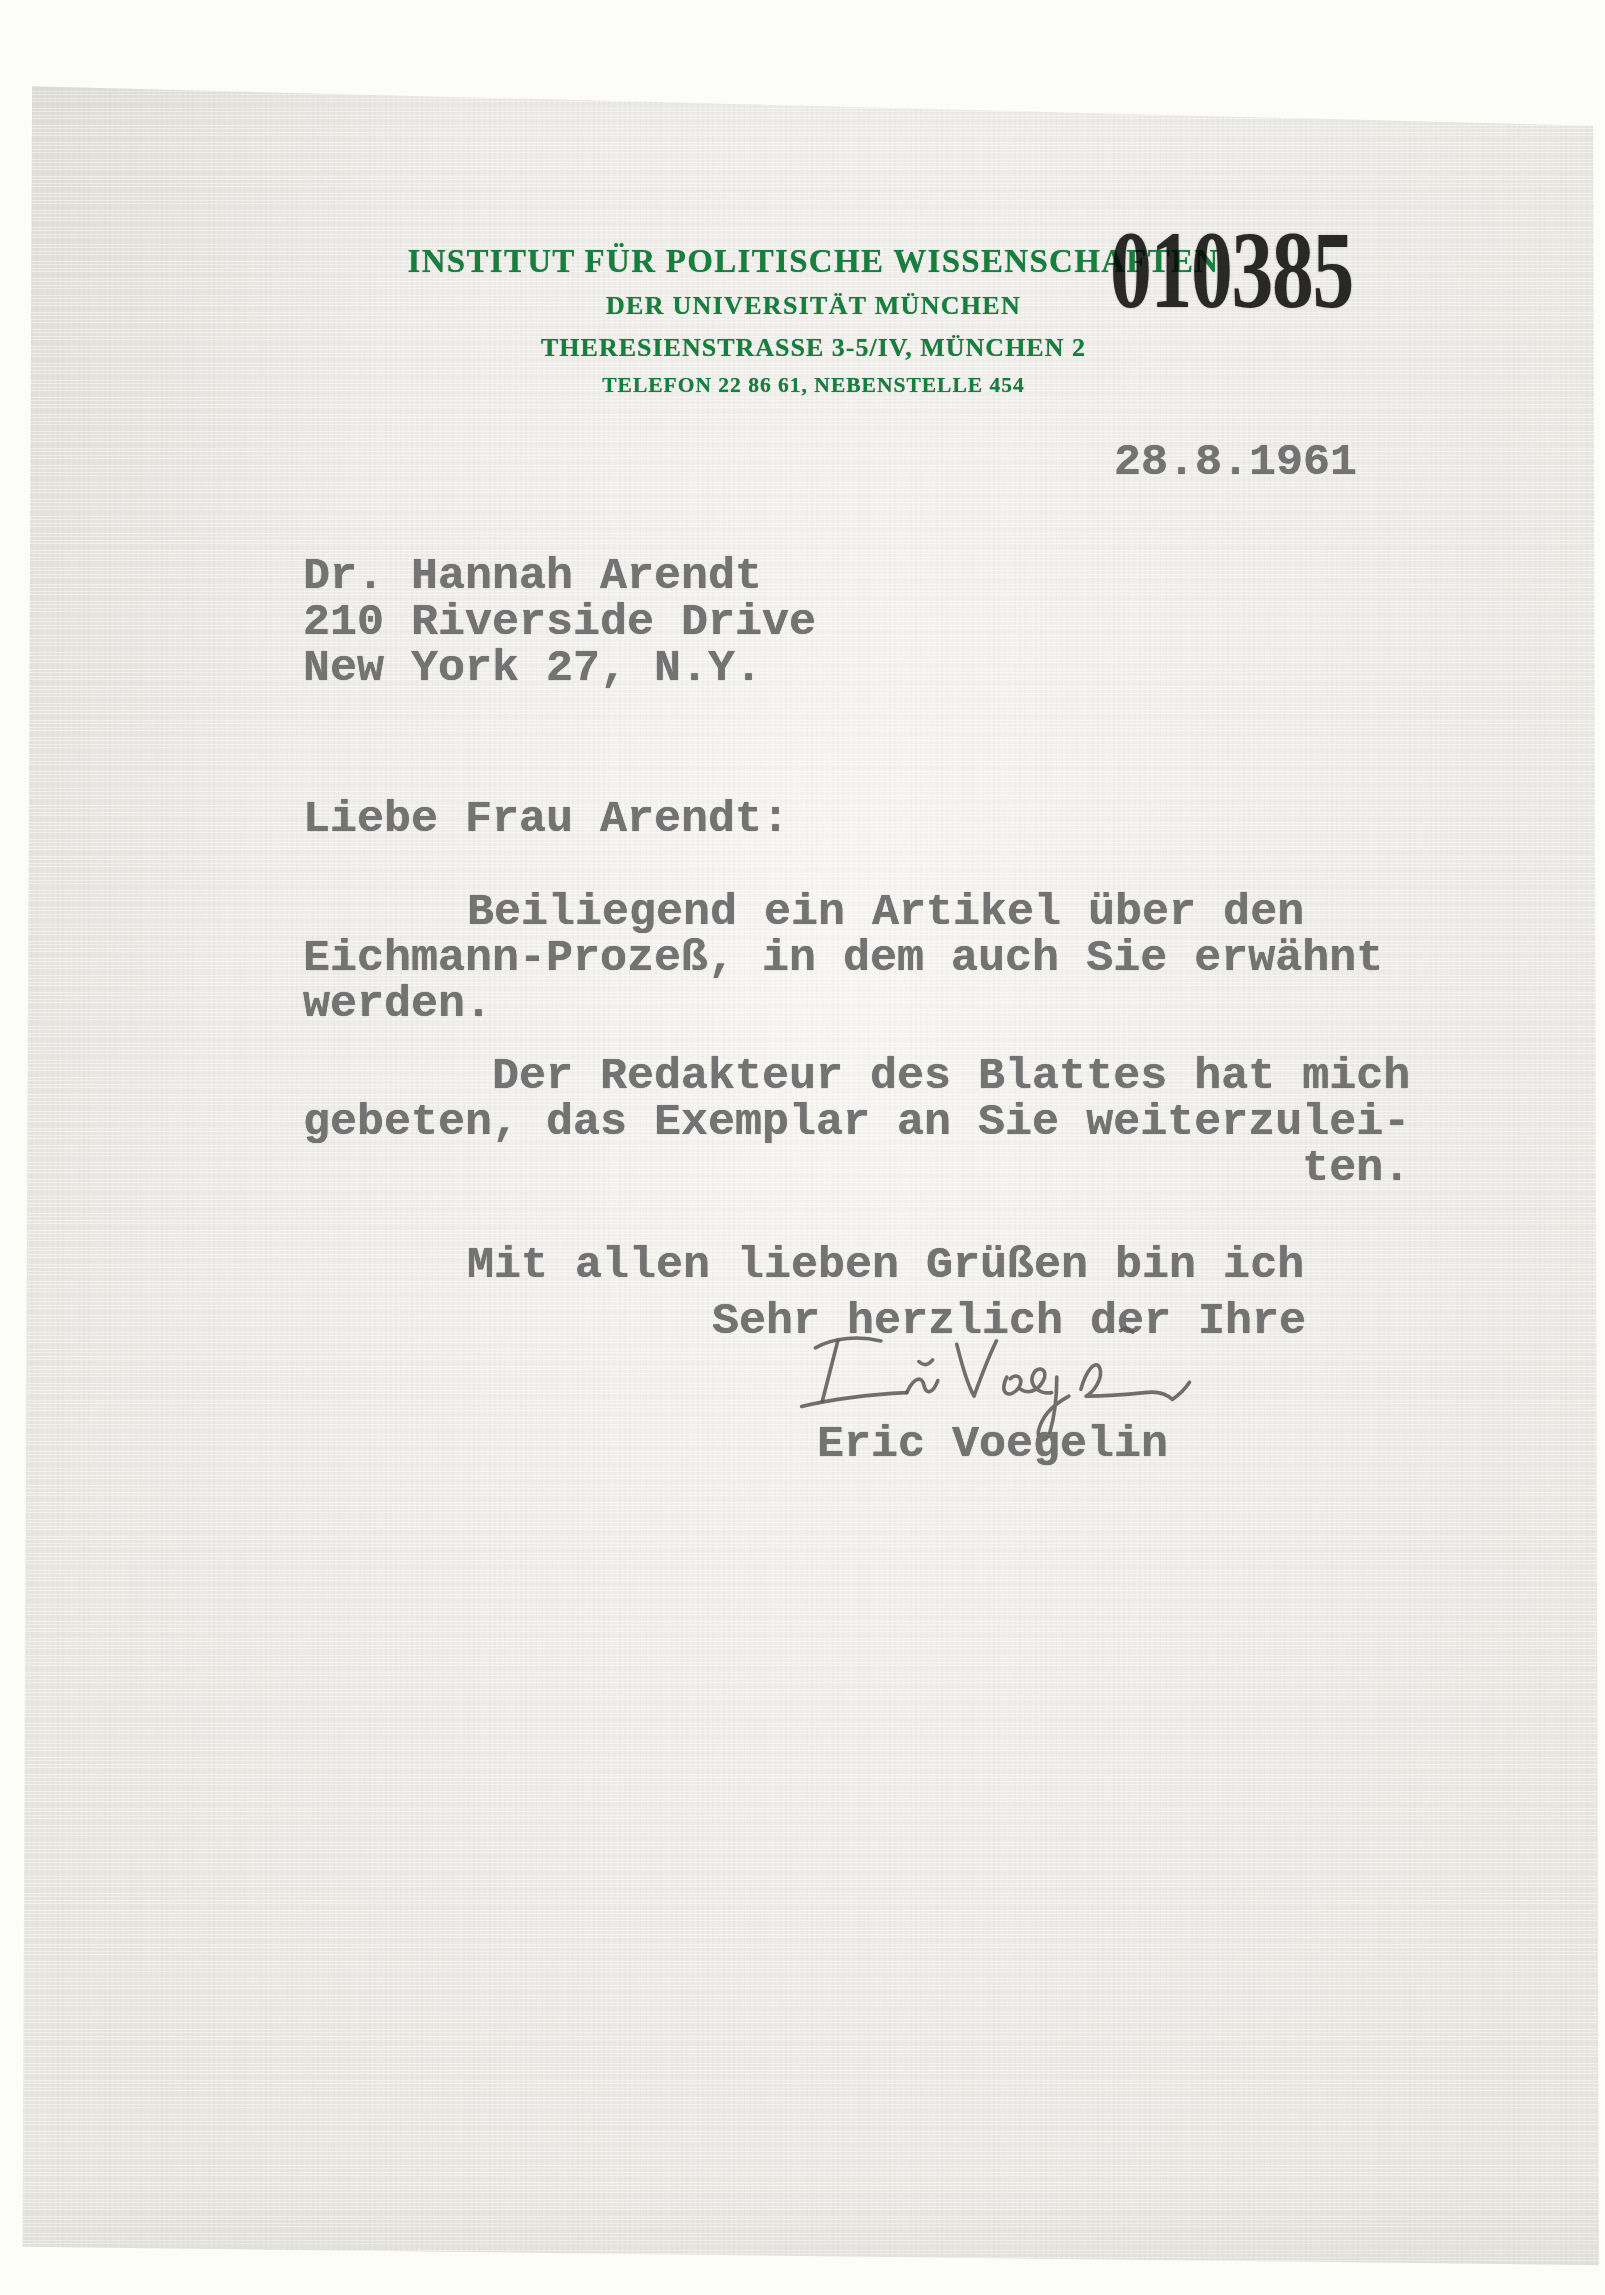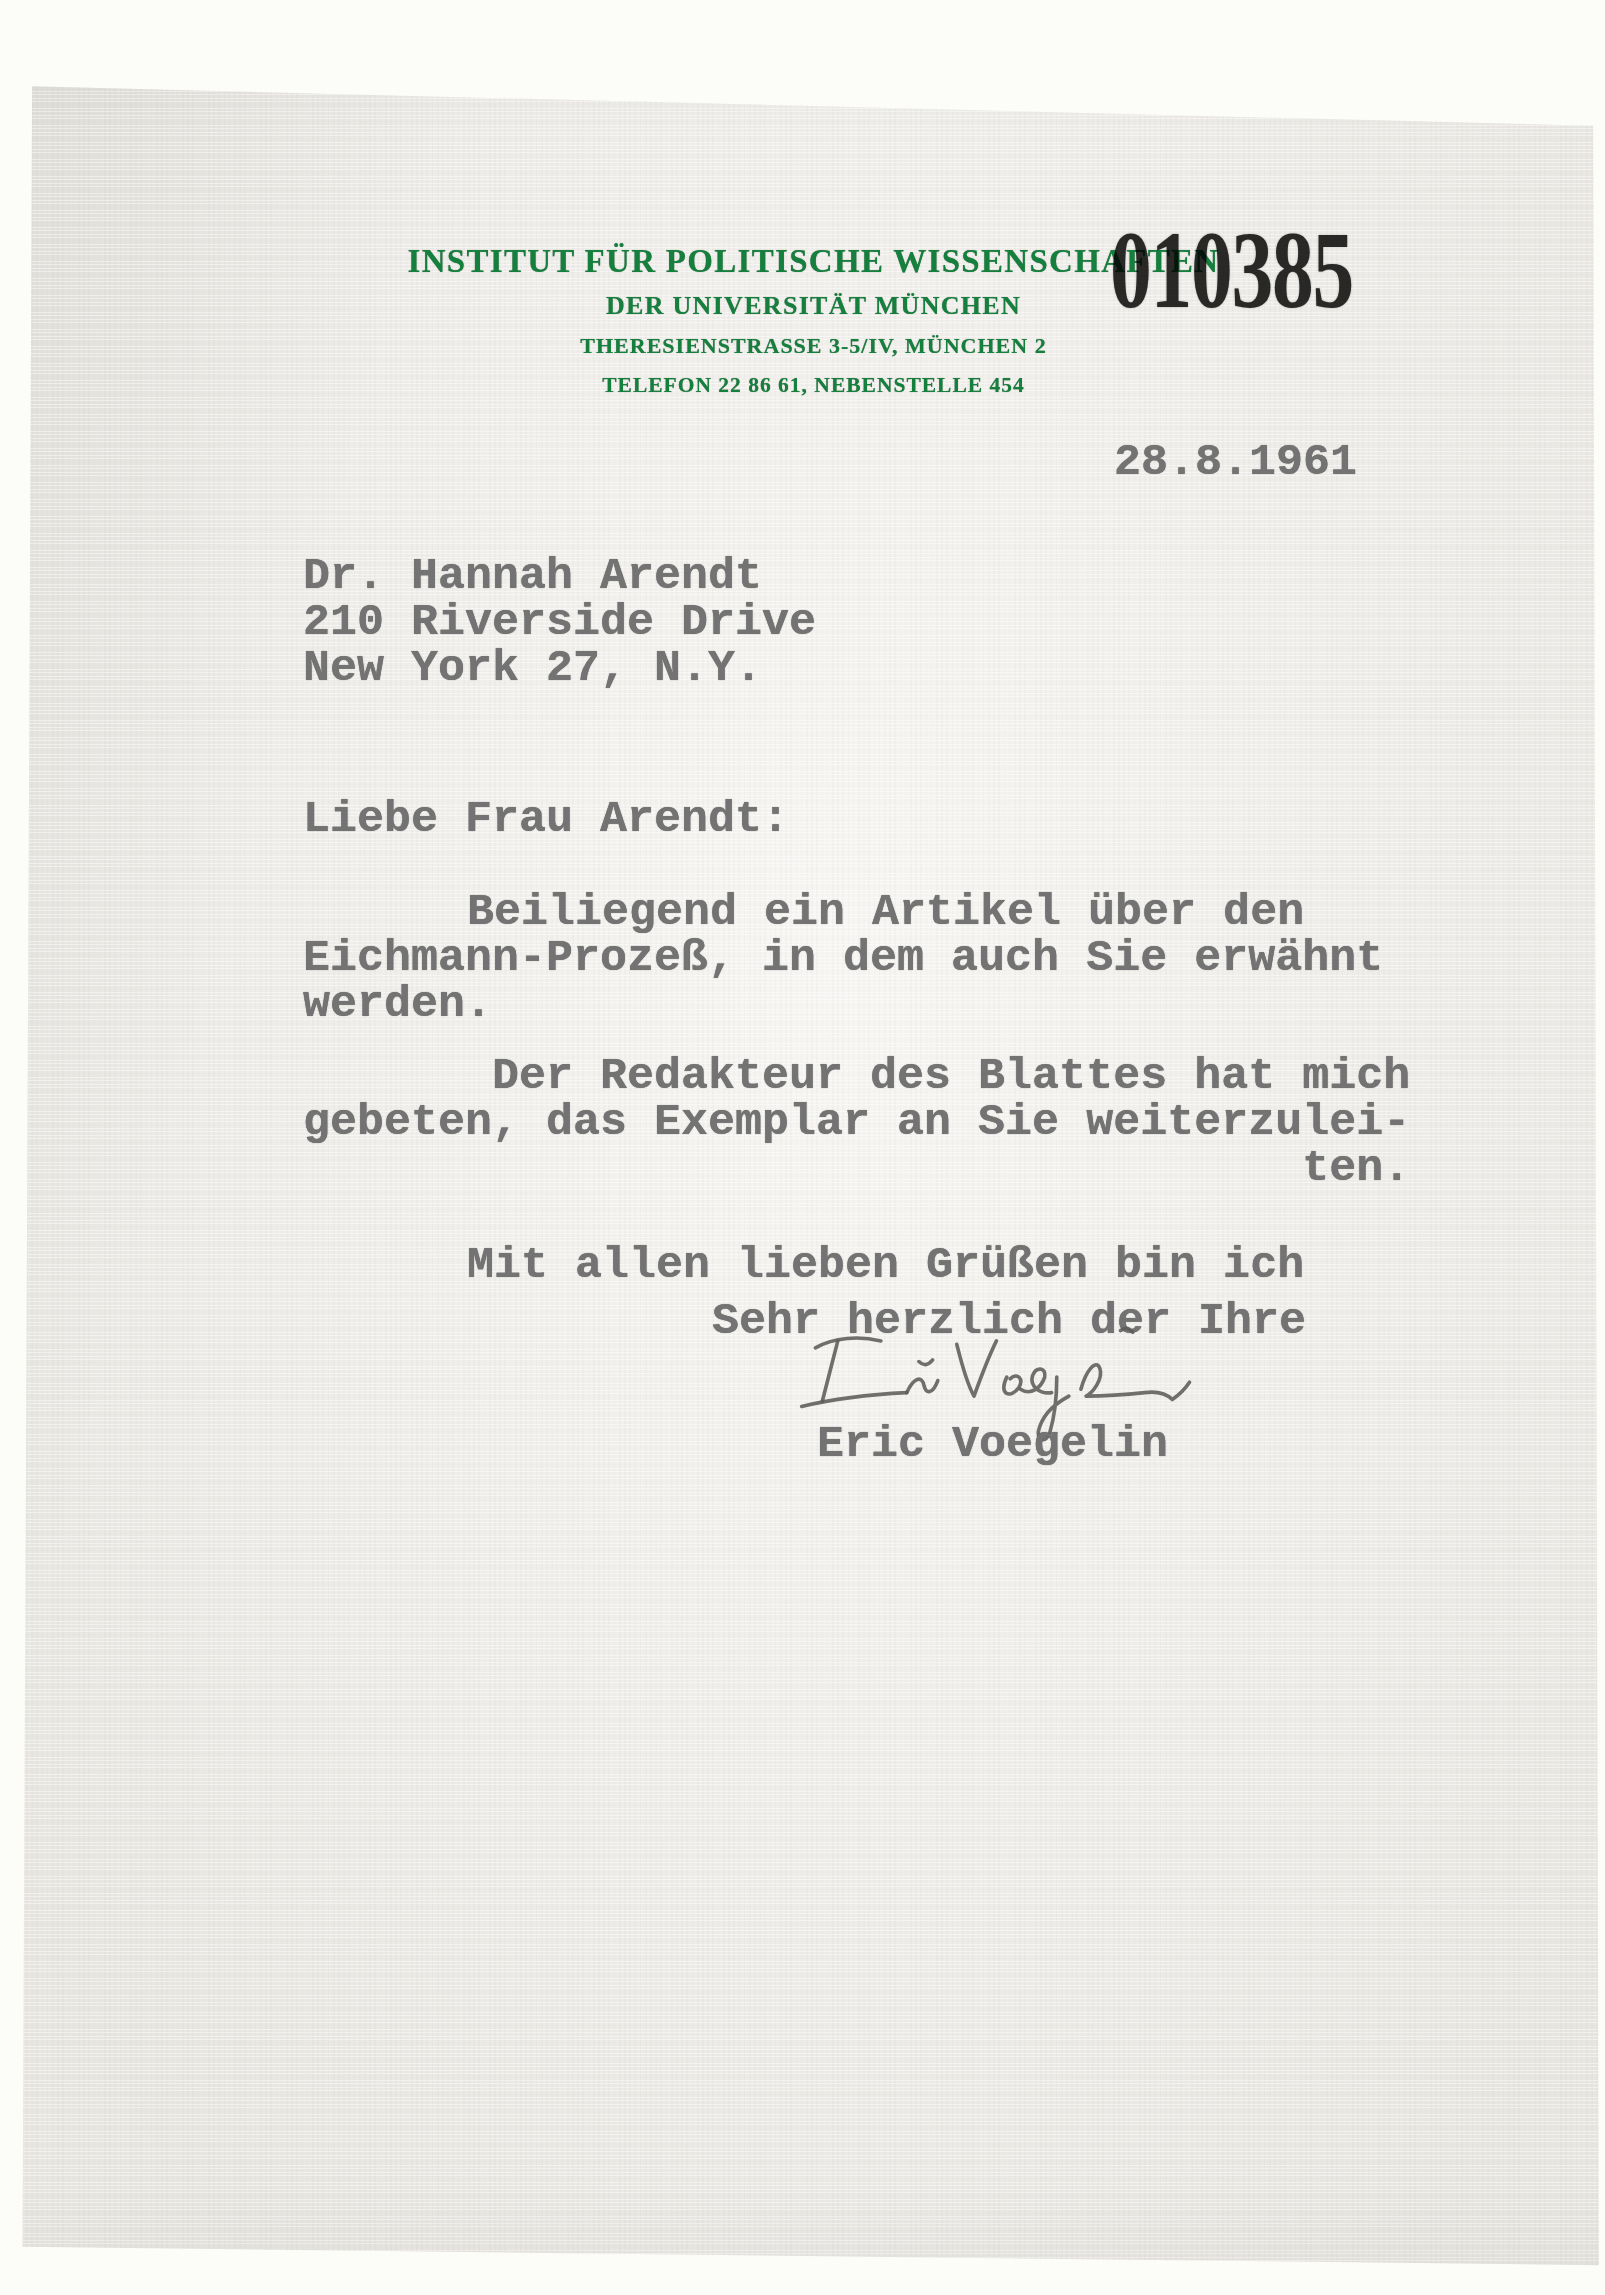--- a/index.html
+++ b/index.html
@@ -48,21 +48,21 @@
     width: 1563px;
     text-align: center;
     font-family: "Liberation Serif", serif;
     font-weight: bold;
     color: #15803d;
     white-space: pre;
     text-shadow: 0 0 0.9px rgba(46,44,41,0.55);
   }
   .lh1 { top: 243px; font-size: 33px; letter-spacing: 1.3px; }
   .lh2 { top: 291px; font-size: 26px; letter-spacing: 1.3px; }
-  .lh3 { top: 333px; font-size: 22px; letter-spacing: 1px; }
+  .lh3 { top: 333px; font-size: 26px; letter-spacing: 1px; }
   .lh4 { top: 373px; font-size: 21.5px; letter-spacing: 1px; }
 
   
   .stamp {
     position: absolute;
     left: 1110px;
     top: 215px;
     font-family: "Liberation Serif", serif;
     font-weight: bold;
     font-size: 110px;

